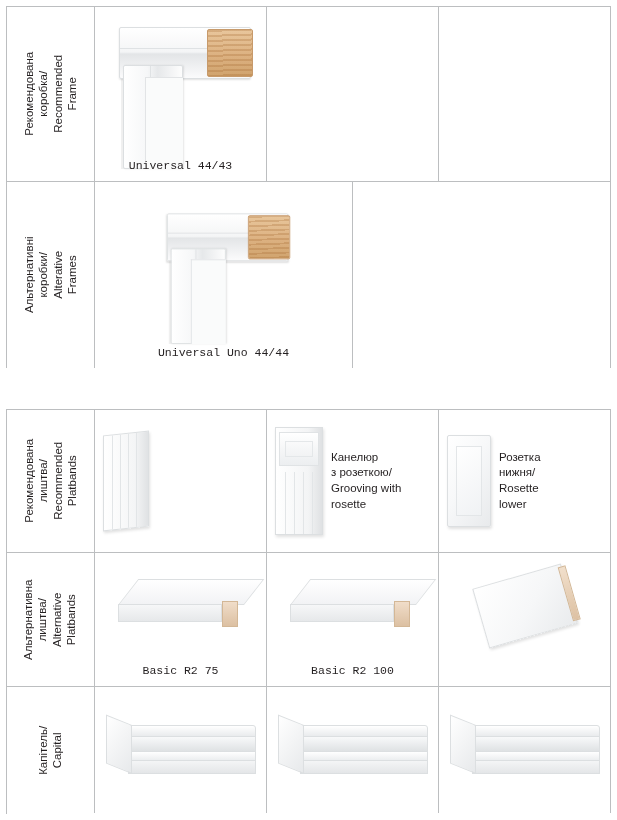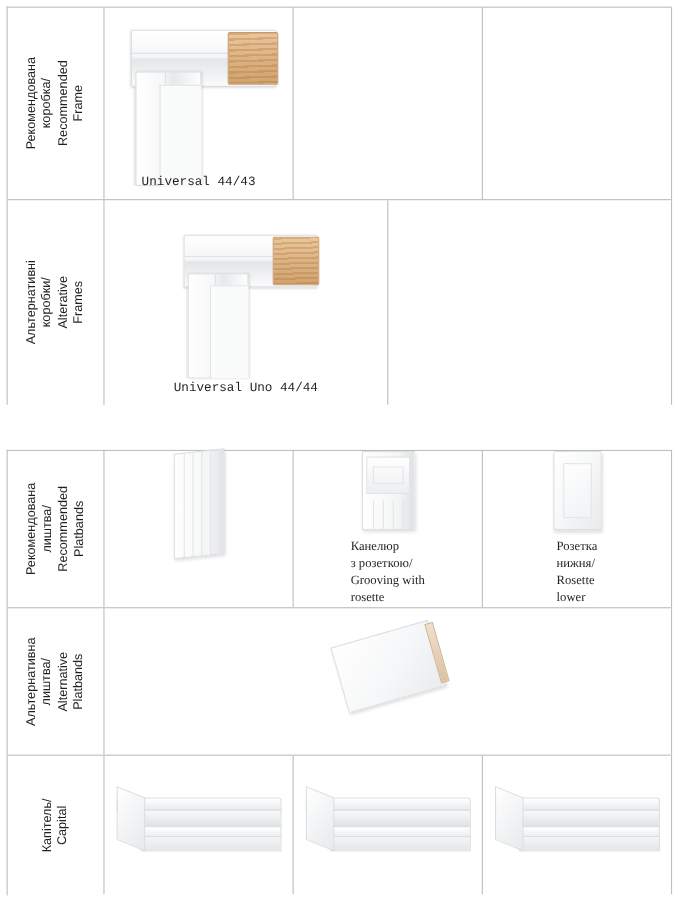--- a/index.html
+++ b/index.html
@@ -62,26 +62,25 @@
     left: 0;
     width: 100%;
     text-align: center;
     font-size: 11.5px;
     line-height: 1.3;
     color: #231f20;
     font-family: Liberation Mono, monospace;
   }
   .cell-inline {
     display: flex;
-    flex-direction: column;
+    flex-direction: row;
     align-items: center;
     justify-content: flex-start;
     padding: 0 8px;
     gap: 8px;
-    font-family: Liberation Serif, serif;
   }
   .inline-caption {
     font-size: 11.5px;
     line-height: 1.35;
     white-space: pre-line;
     color: #231f20;
     flex: 1 1 auto;
   }
   .artwrap {
     position: relative;
@@ -370,20 +369,40 @@
     </div>
 
     <div class="row" style="height:134px;">
       <div class="rowlabel">
         <span>Альтернативна
 лиштва/
 Alternative
 Platbands</span>
       </div>
       <div class="cell">
+        <div class="artwrap" style="align-items:flex-start; padding-top:26px;">
+          <div class="art-basic">
+            <div class="top"></div>
+              <div class="face"></div>
+              <div class="edge"></div>
+          </div>
+        </div>
+        <div class="caption">Basic R2 75</div>
+      </div>
+      <div class="cell">
+        <div class="artwrap" style="align-items:flex-start; padding-top:26px;">
+          <div class="art-basic">
+            <div class="top"></div>
+              <div class="face"></div>
+              <div class="edge"></div>
+          </div>
+        </div>
+        <div class="caption">Basic R2 100</div>
+      </div>
+      <div class="cell">
         <div class="artwrap" style="align-items:flex-start; padding-top:22px;">
           <div class="art-uno"></div>
         </div>
       </div>
     </div>
 
     <div class="row" style="height:126px; border-bottom:none;">
       <div class="rowlabel">
         <span>Капітель/
 Capital</span>

